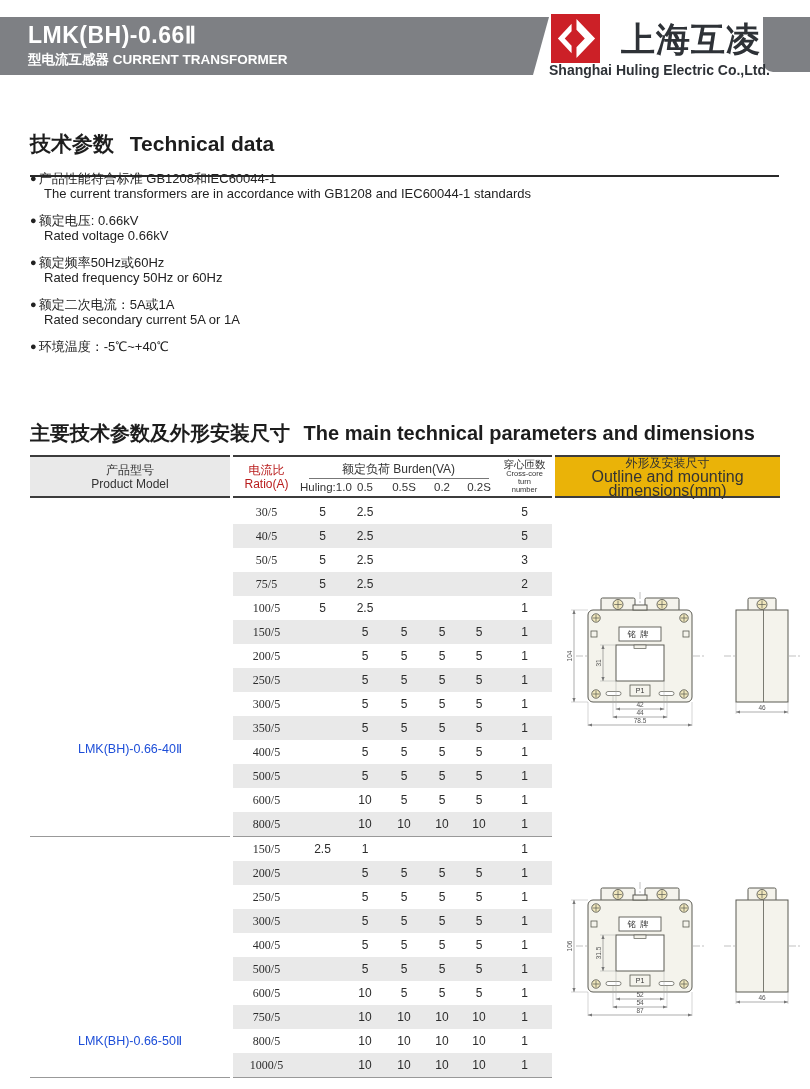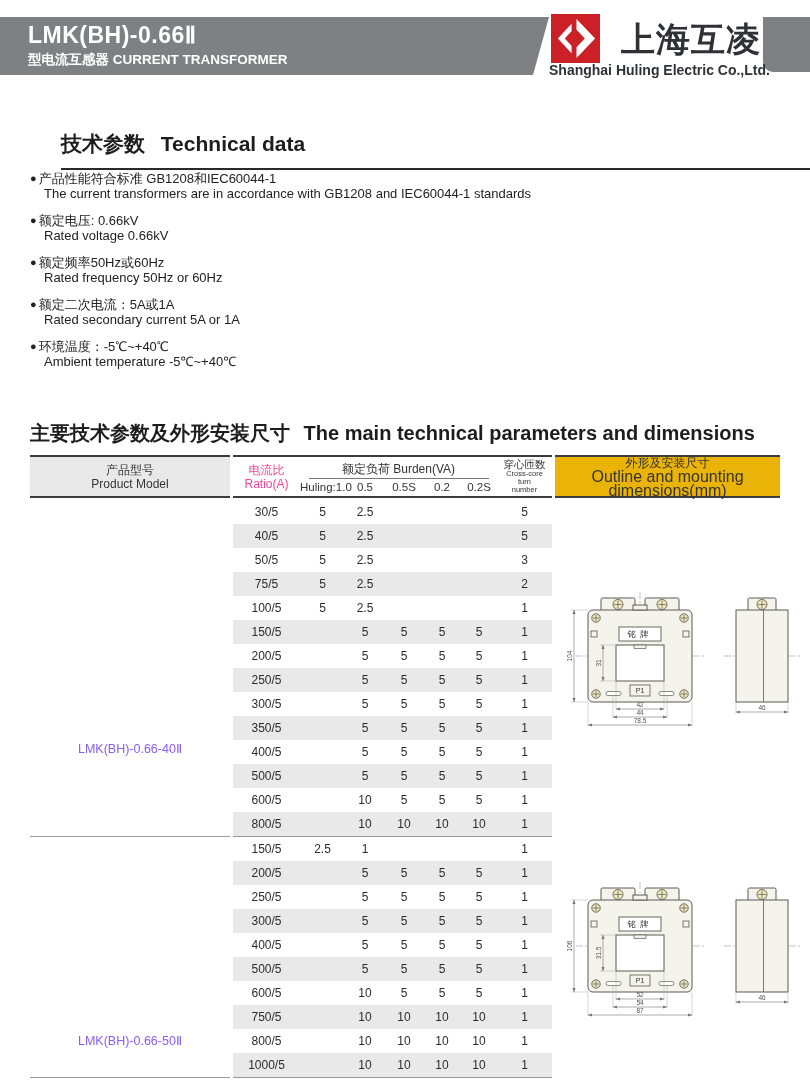--- a/index.html
+++ b/index.html
@@ -12,70 +12,70 @@
   .band-right{position:absolute;top:17px;left:763px;right:0;height:55px;background:#7e8084;
         border-radius:0 0 0 10px;}
   .hdr-title{position:absolute;left:28px;top:22px;color:#fff;font-size:23px;font-weight:bold;letter-spacing:.5px;}
   .hdr-sub{position:absolute;left:28px;top:51px;color:#fff;font-size:13.5px;font-weight:bold;}
   .logo{position:absolute;left:551px;top:14px;width:49px;height:49px;}
   .company-zh{position:absolute;left:611px;top:17px;font-size:34px;font-weight:bold;color:#2e3237;letter-spacing:1px;margin-left:10px;}
   .company-en{position:absolute;left:549px;top:62px;font-size:14px;font-weight:bold;color:#2e3237;}
 
   
   .sec-title{position:absolute;left:30px;top:130px;width:749px;font-size:21px;font-weight:bold;color:#1d1d1d;
-        border-bottom:2px solid #2a2a2a;padding-bottom:10px;margin-left:31px;}
+        border-bottom:2px solid #2a2a2a;padding-bottom:17px;}
   .sec-title .en{margin-left:10px;}
   .bullets{position:absolute;left:30px;top:171px;font-size:13px;color:#222;line-height:15px;}
   .bullet{margin-bottom:12px;}
   .bullet .dot{margin-right:2px;font-size:11px;vertical-align:1px;}
   .bullet .en{margin-left:14px;}
 
   
   .main-title{position:absolute;left:30px;top:420px;font-size:20px;font-weight:bold;color:#1d1d1d;}
   .main-title .en{margin-left:8px;}
 
   
   .thead-box{position:absolute;top:455px;height:43px;box-sizing:border-box;
         border-top:2px solid #3c3c3c;border-bottom:2px solid #3c3c3c;}
   .h-product{left:30px;width:200px;background:#e9e9e9;display:flex;flex-direction:column;
         justify-content:center;align-items:center;font-size:12px;line-height:14px;color:#333;}
   .h-mid{left:233px;width:319px;background:#fff;}
   .h-ratio{position:absolute;left:0;top:0;bottom:0;width:67px;display:flex;flex-direction:column;
-        justify-content:center;align-items:center;font-size:12px;line-height:14px;color:#ec4899;}
+        justify-content:center;align-items:center;font-size:12px;line-height:14px;color:#b91c1c;}
   .h-burden-label{position:absolute;left:67px;width:197px;top:4px;text-align:center;font-size:12px;color:#333;}
   .h-burden-line{position:absolute;left:76px;width:180px;top:21px;border-top:1px solid #777;}
   .h-classes{position:absolute;left:67px;top:24px;width:197px;display:flex;font-size:11.5px;color:#333;}
   .h-classes span{display:block;text-align:center;}
   .h-classes .w0{width:45px}.h-classes .w1{width:40px}.h-classes .w2{width:38px}
   .h-classes .w3{width:38px}.h-classes .w4{width:36px}
   .h-cross{position:absolute;left:264px;top:2px;width:55px;text-align:center;color:#333;}
   .h-cross .zh{font-size:10.5px;line-height:11px;text-align:center;}
   .h-cross .en{font-size:7.5px;line-height:8px;}
   .h-outline{left:555px;width:225px;background:#eab308;display:flex;flex-direction:column;
         justify-content:center;align-items:center;font-size:12px;line-height:14px;color:#333;}
   .h-outline .en{font-size:16px;text-align:center;}
 
   
   .tbody{position:absolute;left:30px;top:500px;width:750px;}
   .trow{display:flex;height:24px;align-items:center;font-size:12px;color:#2c2c2c;}
   .c-model{width:203px;}
   .c-mid{width:319px;height:100%;display:flex;align-items:center;}
   .c-mid.shade{background:#e9e9e9;}
-  .c-ratio{width:67px;text-align:center;}
+  .c-ratio{width:67px;text-align:center;font-family:Liberation Serif, serif;}
   .c-b10{width:45px;text-align:center;}
   .c-b05{width:40px;text-align:center;}
   .c-b05s{width:38px;text-align:center;}
   .c-b02{width:38px;text-align:center;}
   .c-b02s{width:36px;text-align:center;}
   .c-turn{width:55px;text-align:center;}
   .group-divider{height:1px;display:flex;}
   .group-divider span{display:block;height:1px;background:#999;}
   .group-divider .s1{width:200px;}
   .group-divider .s2{width:319px;margin-left:3px;}
-  .model-label{position:absolute;left:30px;width:200px;text-align:center;font-size:12.5px;color:#8b5cf6;}
+  .model-label{position:absolute;left:30px;width:200px;text-align:center;font-size:12.5px;color:#1d4ed8;}
   .model-label.g1{top:741px;}
   .model-label.g2{top:1033px;}
 
   
   .drawing{position:absolute;left:558px;width:245px;height:150px;}
   .drawing.d1{top:588px;}
   .drawing.d2{top:878px;}
   .drawing svg text{font-family:"Liberation Sans",sans-serif;}
 </style>
 </head>
@@ -117,21 +117,20 @@
     <div class="bullet">
       <div class="zh"><span class="dot">●</span><span>额定频率50Hz或60Hz</span></div>
       <div class="en">Rated frequency 50Hz or 60Hz</div>
     </div>
     <div class="bullet">
       <div class="zh"><span class="dot">●</span><span>额定二次电流：5A或1A</span></div>
       <div class="en">Rated secondary current 5A or 1A</div>
     </div>
     <div class="bullet">
       <div class="zh"><span class="dot">●</span><span>环境温度：-5℃~+40℃</span></div>
-      <div class="en">Ambient temperature -5℃~+40℃</div>
     </div>
   </div>
 
   <div class="main-title">
     <span>主要技术参数及外形安装尺寸</span>
     <span class="en">The main technical parameters and dimensions</span>
   </div>
 
   <div class="thead-box h-product">
     <span>产品型号</span>

